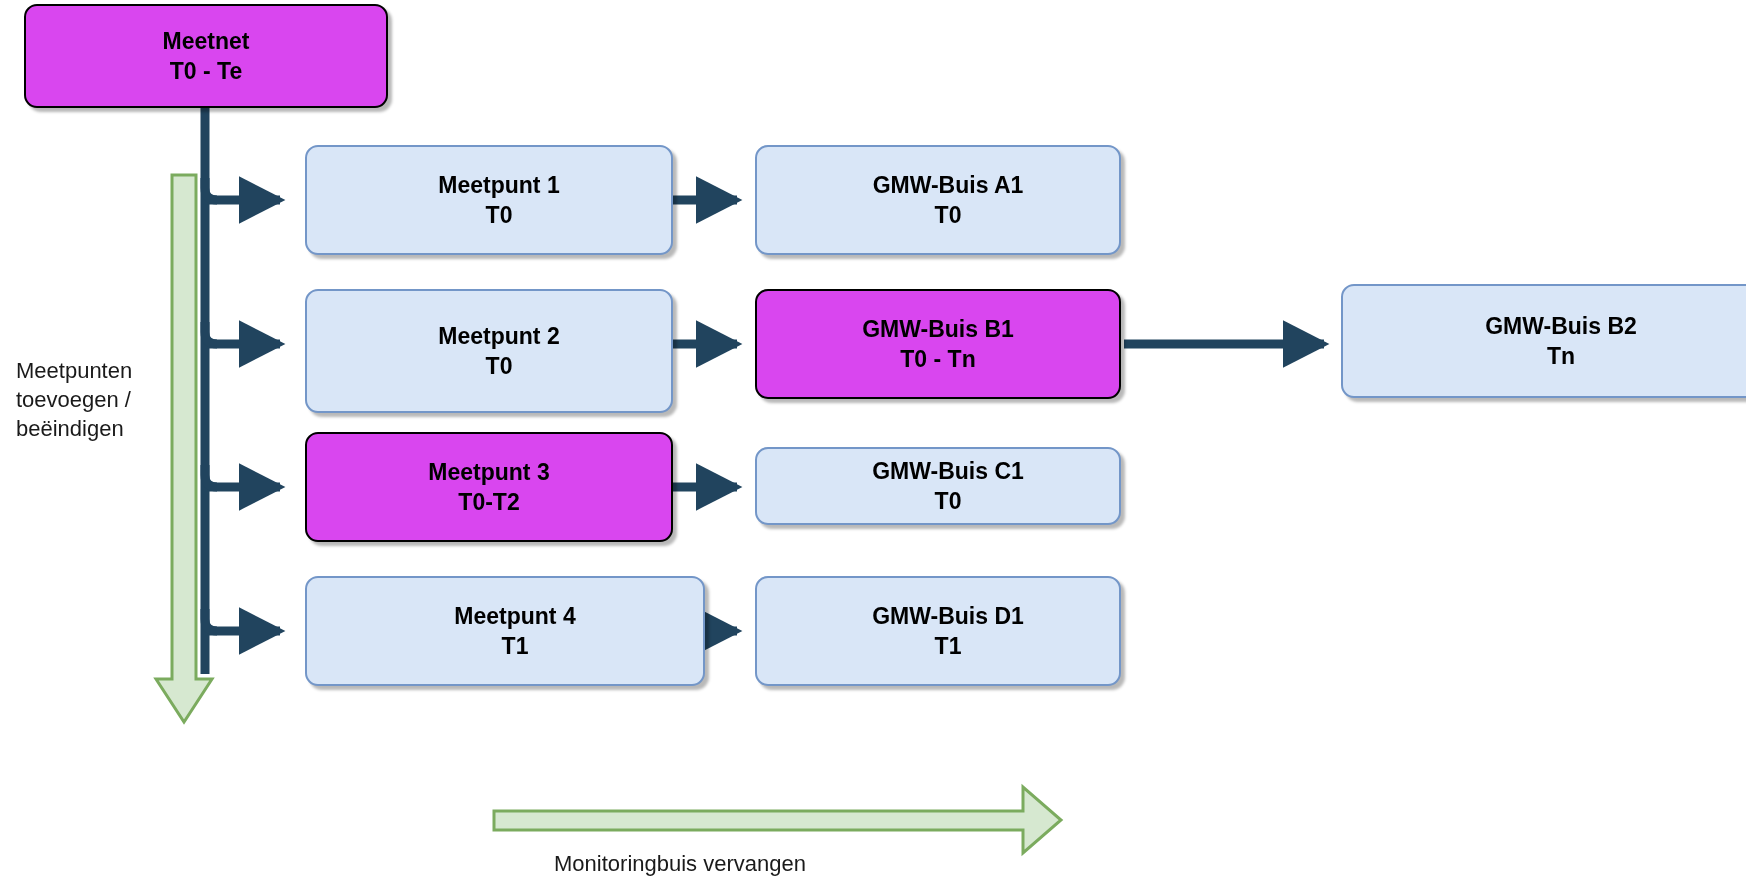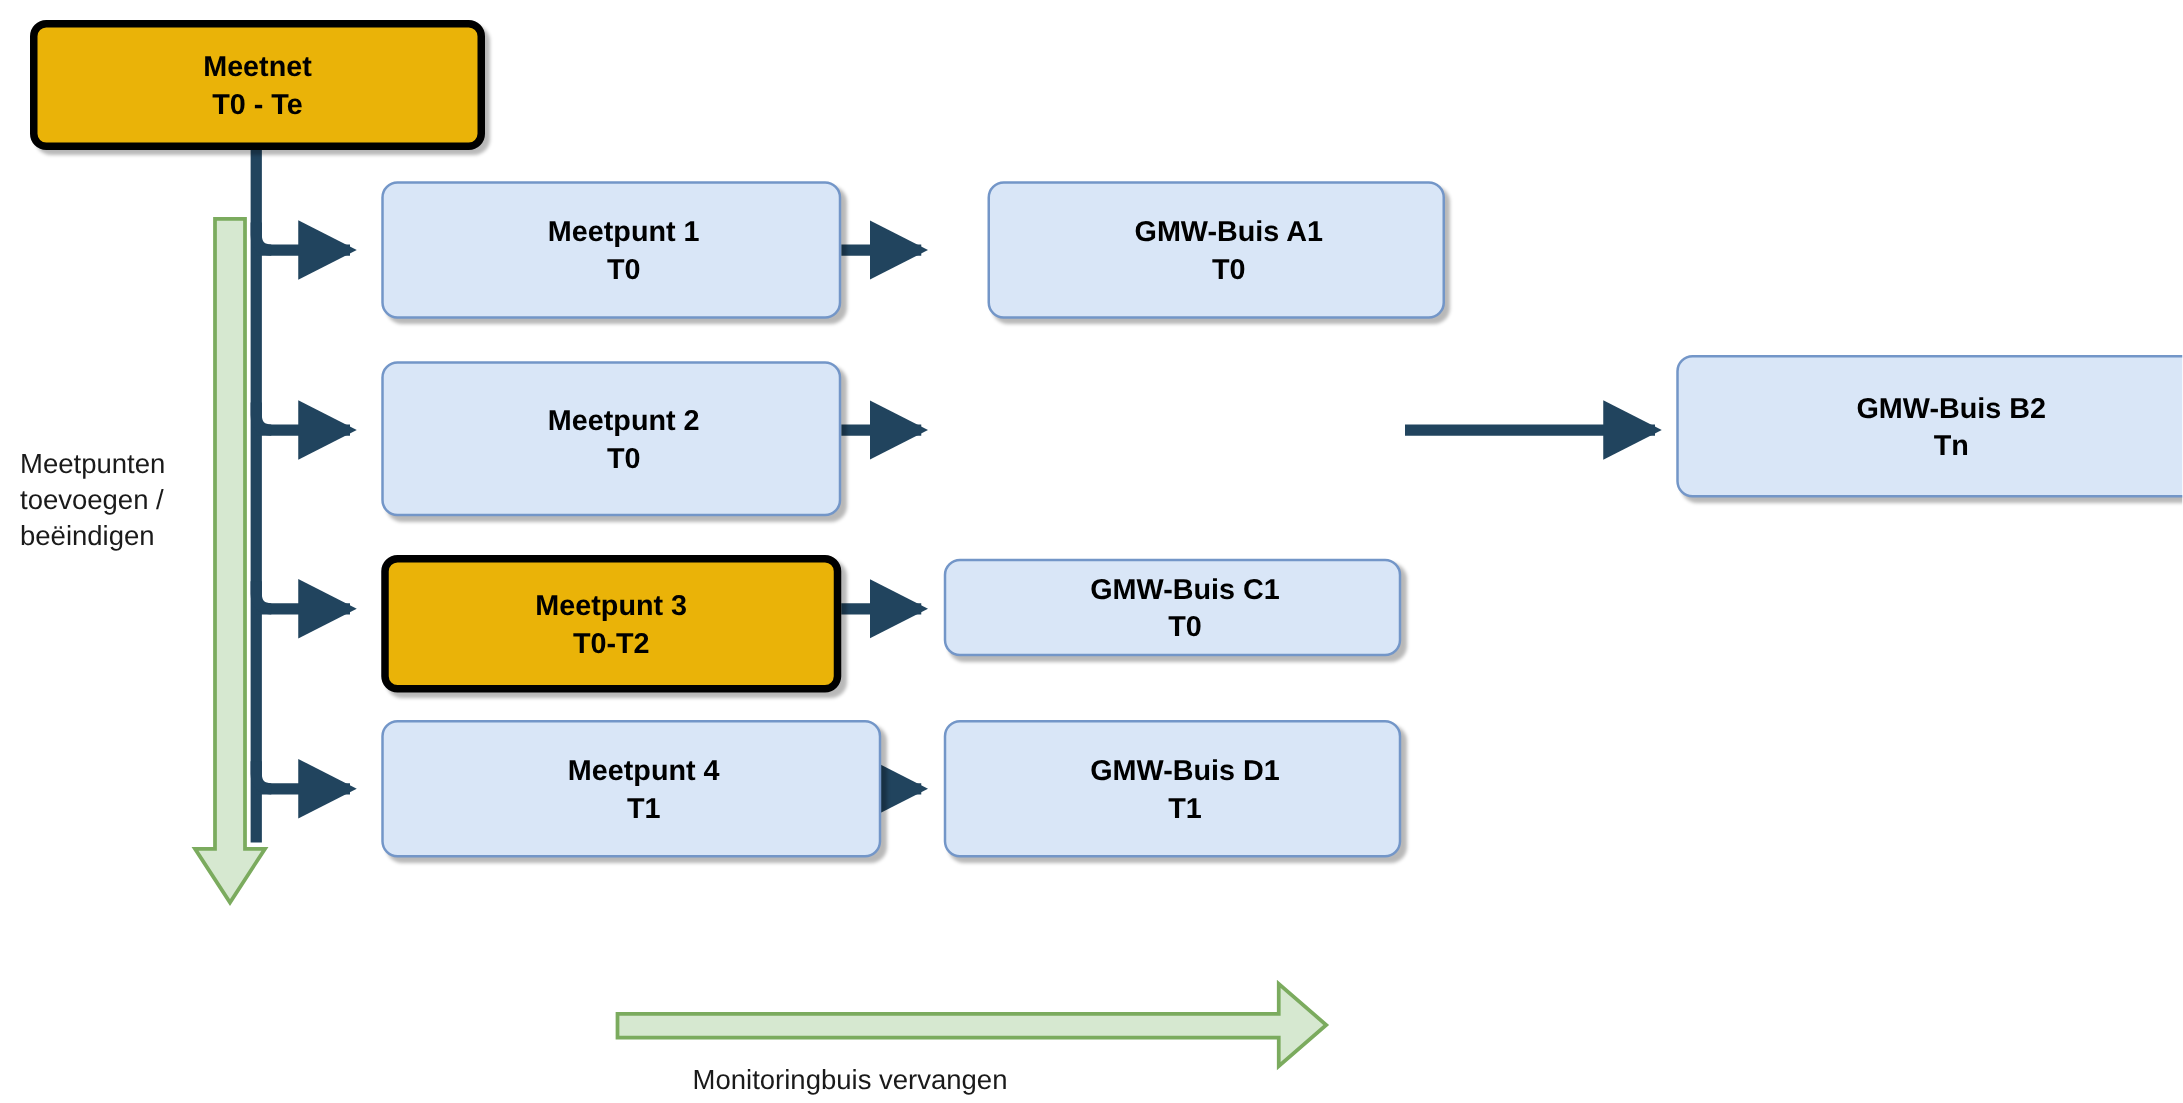--- a/index.html
+++ b/index.html
@@ -32,23 +32,22 @@
     text-align: center;
     box-shadow: 4px 4px 3px rgba(0,0,0,0.28);
     z-index: 5;
   }
   .node.blue {
     background: #d9e6f7;
     border: 2px solid #7396c8;
     padding-left: 20px;
   }
   .node.pink {
-    background: #eab308;
-    border: 6px solid #000000;
-    margin-top: 12px;
+    background: #d946ef;
+    border: 2px solid #000000;
   }
   .node .line2 { display: block; }
 
   
   #wires {
     position: absolute;
     left: 0;
     top: 0;
     width: 1746px;
     height: 882px;
@@ -132,28 +131,32 @@
 
   <div class="node pink" style="left:24px; top:4px; width:364px; height:104px;">
     <span>Meetnet</span>
     <span class="line2">T0 - Te</span>
   </div>
 
   <div class="node blue" style="left:305px; top:145px; width:368px; height:110px;">
     <span>Meetpunt 1</span>
     <span class="line2">T0</span>
   </div>
-  <div class="node blue" style="left:755px; top:145px; width:366px; height:110px;margin-left:35px;">
+  <div class="node blue" style="left:755px; top:145px; width:366px; height:110px;">
     <span>GMW-Buis A1</span>
     <span class="line2">T0</span>
   </div>
 
   <div class="node blue" style="left:305px; top:289px; width:368px; height:124px;">
     <span>Meetpunt 2</span>
     <span class="line2">T0</span>
+  </div>
+  <div class="node pink" style="left:755px; top:289px; width:366px; height:110px;">
+    <span>GMW-Buis B1</span>
+    <span class="line2">T0 - Tn</span>
   </div>
   <div class="node blue" style="left:1341px; top:284px; width:420px; height:114px;">
     <span>GMW-Buis B2</span>
     <span class="line2">Tn</span>
   </div>
 
   <div class="node pink" style="left:305px; top:432px; width:368px; height:110px;">
     <span>Meetpunt 3</span>
     <span class="line2">T0-T2</span>
   </div>

